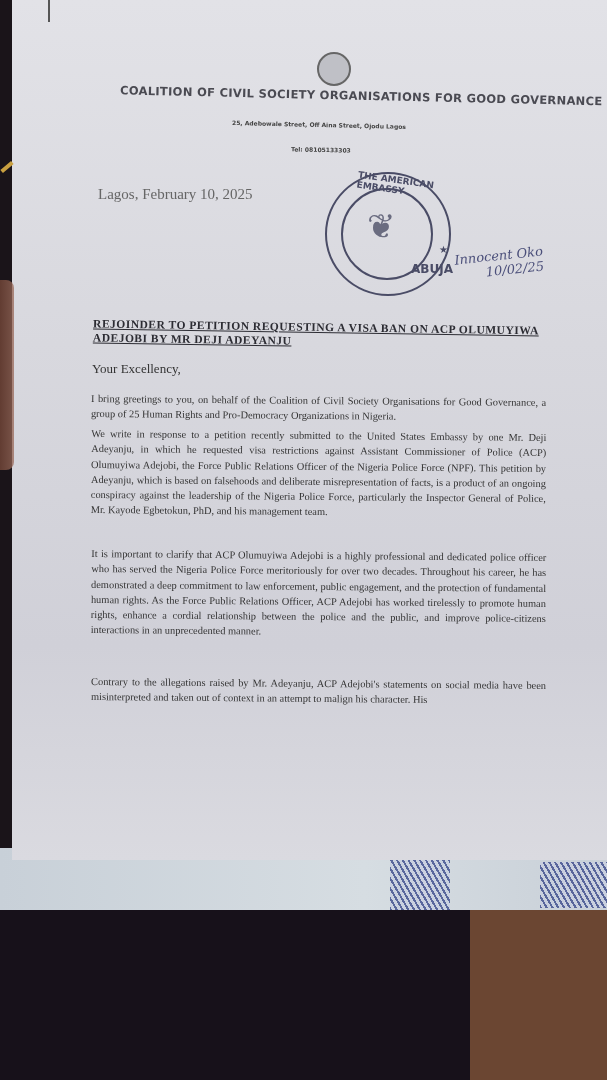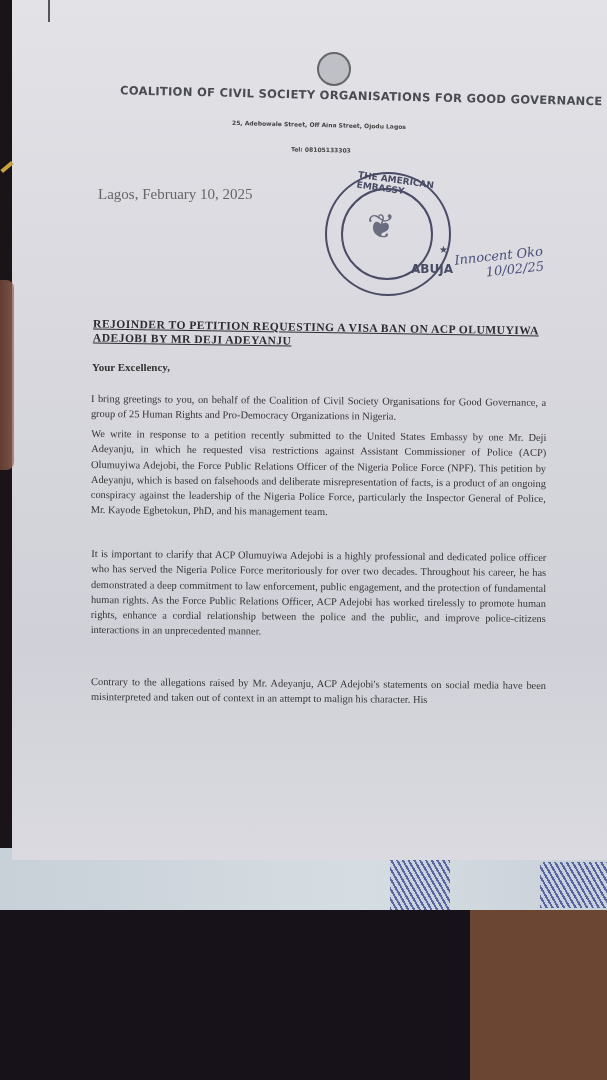--- a/index.html
+++ b/index.html
@@ -82,21 +82,21 @@
     .signature {
       position: absolute; left: 455px; top: 248px; color: #4b4f7a;
       font-family: "DejaVu Serif", serif; font-style: italic; font-size: 13px; line-height: 15px;
       transform: rotate(-6deg);
     }
     .subject {
       position: absolute; left: 93px; top: 320px; width: 455px; font-size: 11.5px; font-weight: bold;
       color: #2c2c33; text-decoration: underline; letter-spacing: .5px; line-height: 14px;
       transform: rotate(.9deg);
     }
-    .salutation { position: absolute; left: 92px; top: 361px; font-size: 11px; color: #333; font-weight: bold; }
+    .salutation { position: absolute; left: 92px; top: 361px; font-size: 13px; color: #333; }
     .para {
       position: absolute; left: 91px; width: 455px; font-size: 10.4px; color: #333;
       line-height: 15.3px; text-align: justify; transform: rotate(.5deg);
     }
     .p1 { top: 393px; }
     .p2 { top: 428px; }
     .p3 { top: 548px; }
     .p4 { top: 676px; }
   </style>
 </head>

